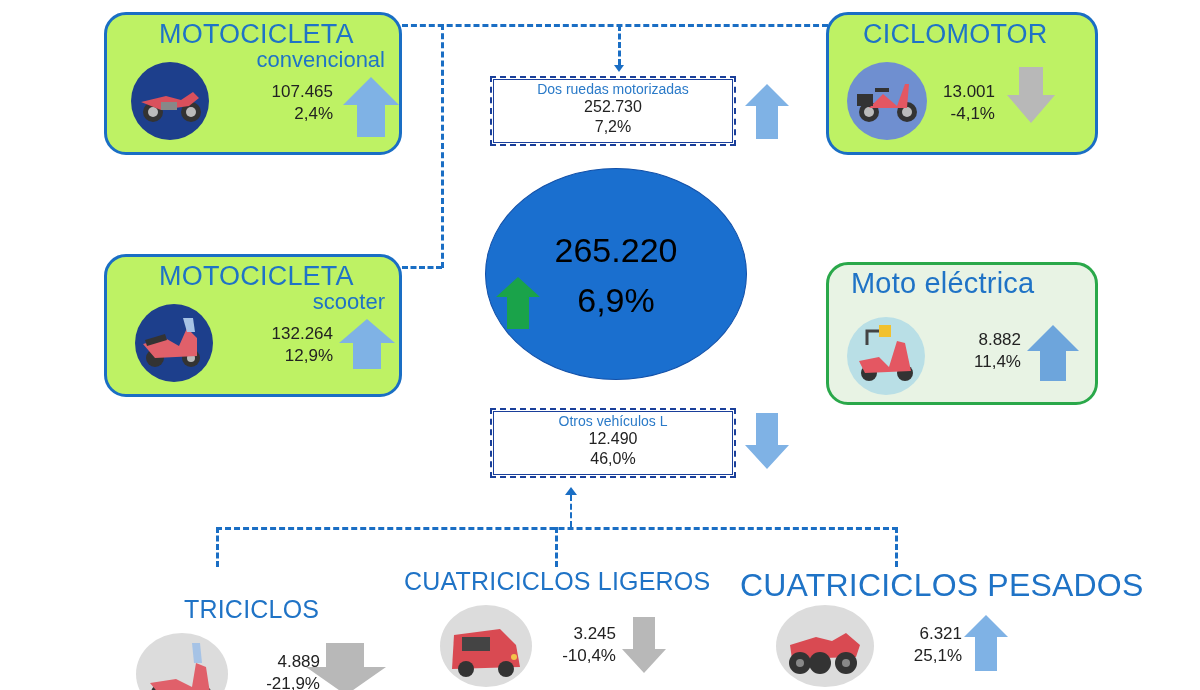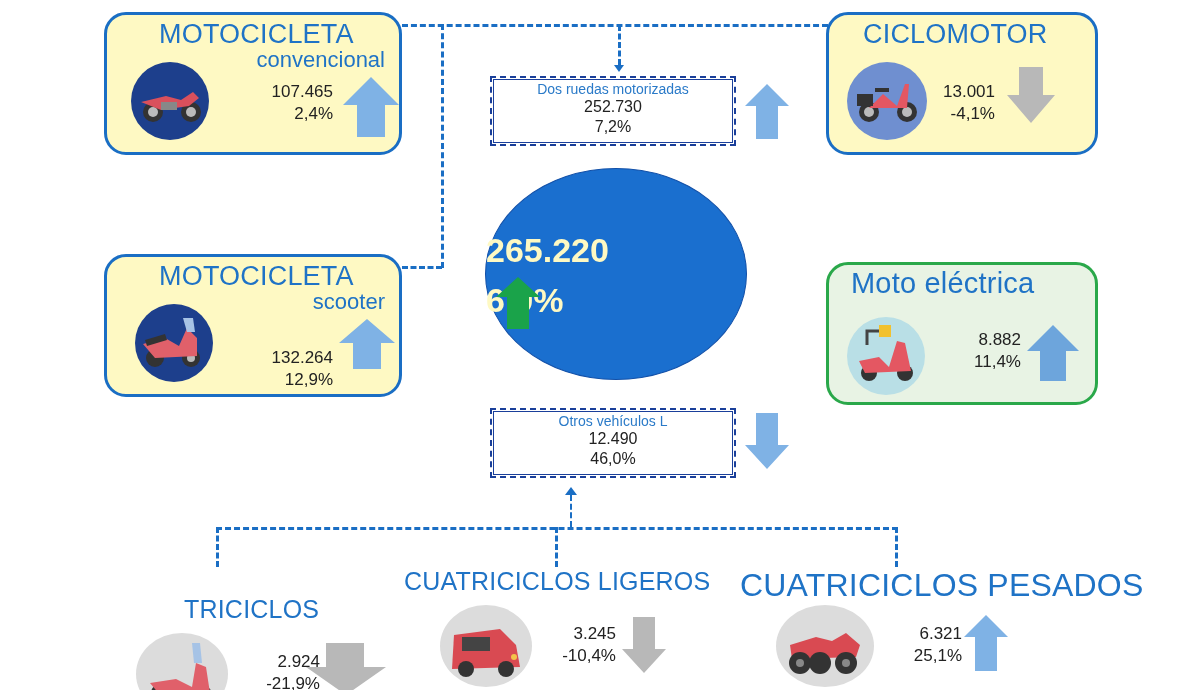--- a/index.html
+++ b/index.html
@@ -1,30 +1,30 @@
 <!DOCTYPE html>
 <html><head>
 <meta charset="utf-8">
 <style>
   html, body { margin:0; padding:0; }
   body { width:1200px; height:690px; position:relative; background:#ffffff; overflow:hidden;
          font-family:"Liberation Sans", "DejaVu Sans", sans-serif; }
   .abs { position:absolute; }
-  .card { position:absolute; border:3px solid #1a6ec4; border-radius:22px; background:#fef9c3; box-sizing:border-box; }
+  .card { position:absolute; border:3px solid #1a6ec4; border-radius:22px; background:#bef264; box-sizing:border-box; }
   .card.green { border-color:#2aa84a; background:#e8f3e4; }
   .title { position:absolute; color:#1f73c6; font-size:27px; white-space:nowrap; letter-spacing:0.2px; }
   .subtitle { position:absolute; color:#1f73c6; font-size:22px; white-space:nowrap; }
   .val { position:absolute; color:#222; font-size:17px; text-align:right; line-height:22px; white-space:nowrap; }
   .circle { position:absolute; border-radius:50%; }
   .dash-h { position:absolute; height:0; border-top:3px dashed #1a6ec4; }
   .dash-v { position:absolute; width:0; border-left:3px dashed #1a6ec4; }
   .sumbox { position:absolute; border:2px dashed #1a3f9a; outline:1px solid #1a3f9a; outline-offset:-4px; background:#fff; box-sizing:border-box; text-align:center; }
   .sumbox .lbl { color:#2a7ac8; font-size:14px; margin-top:3px; }
   .sumbox .num { color:#222; font-size:16px; line-height:20px; }
-  .big { position:absolute; color:#fef9c3; font-weight:bold; font-size:34px; text-align:left; width:260px; }
+  .big { position:absolute; color:#000000; font-weight:normal; font-size:34px; text-align:center; width:260px; }
 </style>
 </head>
 <body>
 
 <div class="dash-h" style="left:402px; top:24px; width:426px;"></div>
 <div class="dash-v" style="left:441px; top:24px; height:244px;"></div>
 <div class="dash-h" style="left:402px; top:266px; width:40px;"></div>
 <div class="dash-v" style="left:618px; top:25px; height:40px;"></div>
 <div class="abs" style="left:614px; top:65px; width:0;height:0;border-left:5px solid transparent;border-right:5px solid transparent;border-top:7px solid #1a6ec4;"></div>
 
@@ -94,21 +94,21 @@
   <div class="circle" style="left:28px; top:47px; width:78px; height:78px; background:#1d3f8c;">
     <svg width="78" height="78" viewBox="0 0 78 78">
         <circle cx="20" cy="54" r="9" fill="#333"></circle>
         <circle cx="56" cy="54" r="9" fill="#333"></circle>
         <circle cx="56" cy="54" r="4" fill="#bbb"></circle>
         <path d="M8 40 L30 34 L44 42 L52 24 L62 34 L62 52 L20 54 Z" fill="#e0606a"></path>
         <path d="M48 14 L58 14 L60 28 L52 28 Z" fill="#a6c3e6"></path>
         <path d="M10 36 L30 30 L32 36 L12 42 Z" fill="#333"></path>
       </svg>
   </div>
-  <div class="val" style="right:66px; top:66px;margin-top:24px;">
+  <div class="val" style="right:66px; top:66px;">
     <div>132.264</div>
     <div>12,9%</div>
   </div>
   <svg class="abs" style="left:232px; top:62px;" width="56" height="50" viewBox="0 0 56 50">
       <path d="M28 0 L56 24 L42 24 L42 50 L14 50 L14 24 L0 24 Z" fill="#7fb2e5"></path>
     </svg>
 </div>
 
 <div class="circle" style="left:485px; top:168px; width:260px; height:210px; background:#1a6fcf; border:1px solid #1250a8;">
   <div class="big" style="left:0; top:62px;">265.220</div>
@@ -151,21 +151,21 @@
   <div class="title" style="left:54px; top:2px; font-size:25px;">TRICICLOS</div>
   <div class="circle" style="left:6px; top:40px; width:92px; height:82px; background:#dcdcdc;">
     <svg width="92" height="82" viewBox="0 0 92 82">
         <circle cx="24" cy="60" r="9" fill="#333"></circle>
         <circle cx="66" cy="62" r="10" fill="#444"></circle>
         <path d="M14 50 L40 46 L56 54 L60 30 L70 34 L74 60 L24 62 Z" fill="#e0606a"></path>
         <path d="M56 10 L64 10 L66 30 L58 30 Z" fill="#a6c3e6"></path>
       </svg>
   </div>
   <div class="val" style="right:80px; top:58px;">
-    <div>2.924</div>
+    <div>4.889</div>
     <div>-21,9%</div>
   </div>
   <svg class="abs" style="left:176px; top:50px; z-index:-1;" width="80" height="52" viewBox="0 0 80 52">
       <path d="M20 0 L58 0 L58 24 L80 24 L40 52 L0 24 L20 24 Z" fill="#b8b8b8"></path>
     </svg>
 </div>
 
 <div class="abs" style="left:400px; top:565px; width:300px; height:125px;">
   <div class="title" style="left:4px; top:2px; font-size:25px;">CUATRICICLOS LIGEROS</div>
   <div class="circle" style="left:40px; top:40px; width:92px; height:82px; background:#dcdcdc;">

